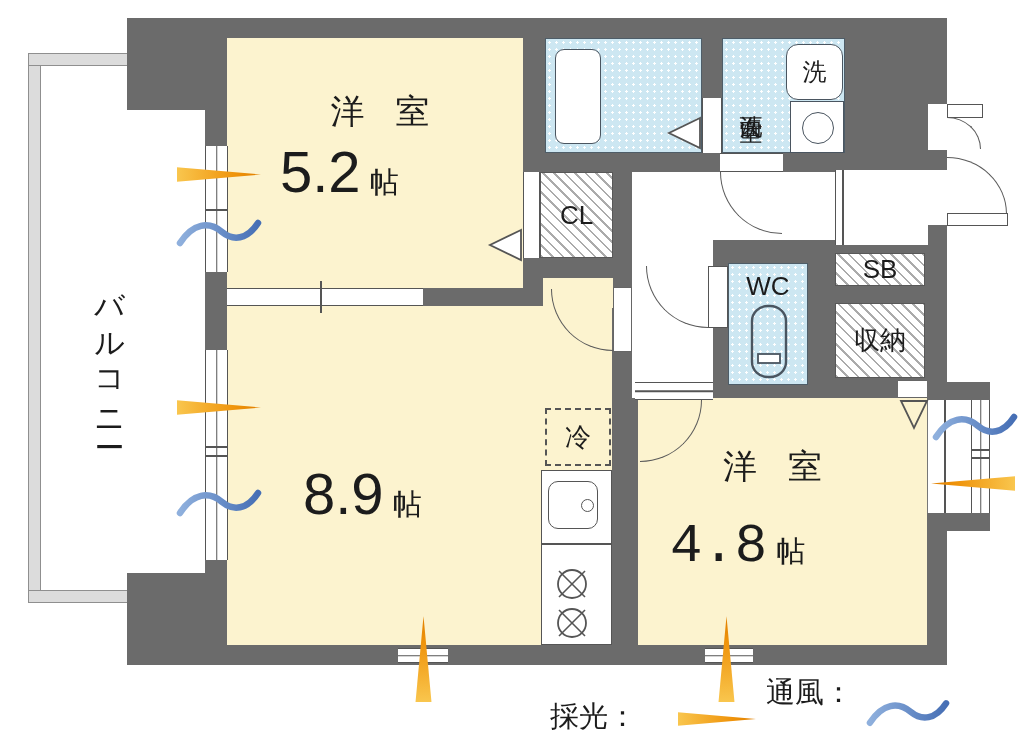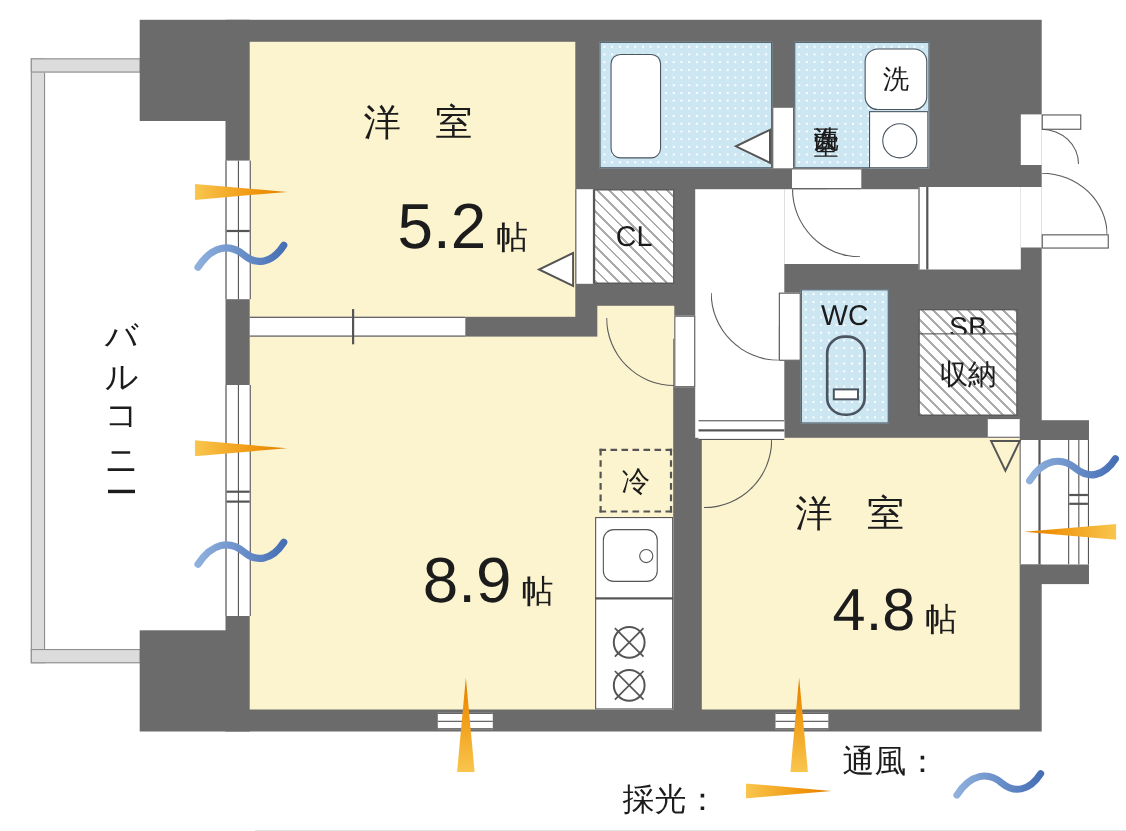--- a/index.html
+++ b/index.html
@@ -24,21 +24,21 @@
   .tick{background:#555;position:absolute;}
   .arc-bl{border-left:1.6px solid #5a5a5a;border-bottom:1.6px solid #5a5a5a;border-bottom-left-radius:100% 100%;}
   .arc-tr{border-top:1.6px solid #5a5a5a;border-right:1.6px solid #5a5a5a;border-top-right-radius:100% 100%;}
   .arc-br{border-right:1.6px solid #5a5a5a;border-bottom:1.6px solid #5a5a5a;border-bottom-right-radius:100% 100%;}
   .leaf{background:#fff;border:1.5px solid #555;}
   .arrow-r{clip-path:polygon(0 12%,100% 50%,0 88%);background:linear-gradient(90deg,#f9c64e,#ef930a 70%,#e07f00);}
   .arrow-l{clip-path:polygon(100% 12%,0 50%,100% 88%);background:linear-gradient(270deg,#f9c64e,#ef930a 70%,#e07f00);}
   .arrow-u{clip-path:polygon(12% 100%,50% 0,88% 100%);background:linear-gradient(0deg,#f9c64e,#ef930a 70%,#e07f00);}
   .lbl{display:flex;align-items:center;justify-content:center;text-align:center;}
   .room-name{font-size:34px;letter-spacing:0.32em;text-indent:0.32em;}
-  .size-row{display:flex;align-items:baseline;justify-content:flex-end;margin-top:34px;}
+  .size-row{display:flex;align-items:baseline;justify-content:flex-start;}
   .size-num{font-size:58px;}
   .size-unit{font-size:29px;margin-left:9px;}
   .small-lbl{font-size:26px;}
   .vtext{writing-mode:vertical-rl;text-orientation:upright;display:flex;align-items:center;justify-content:center;}
   .legend-txt{font-size:29px;display:flex;align-items:center;}
 </style>
 </head>
 <body>
 
 <div id="plan">
@@ -59,21 +59,21 @@
   <div class="abs cream" style="left:543px;top:278px;width:70px;height:30px;"></div>
   <div class="abs cream" style="left:638px;top:398px;width:289px;height:247px;"></div>
   <div class="abs blue" style="left:545px;top:38px;width:157px;height:115px;"></div>
   <div class="abs blue" style="left:722px;top:38px;width:123px;height:115px;"></div>
   <div class="abs blue" style="left:728px;top:263px;width:80px;height:122px;"></div>
   <div class="abs white" style="left:632px;top:172px;width:81px;height:226px;"></div>
   <div class="abs white" style="left:713px;top:172px;width:122px;height:68px;"></div>
   <div class="abs white" style="left:835px;top:170px;width:93px;height:75px;border-left:1.5px solid #555;"></div>
   <div class="abs tick" style="left:842px;top:170px;width:1.5px;height:75px;"></div>
 
-  <div class="abs hatch small-lbl" style="left:835px;top:253px;width:90px;height:33px;margin-top:28px;">
+  <div class="abs hatch small-lbl" style="left:835px;top:253px;width:90px;height:33px;">
     <span>SB</span>
     </div>
   <div class="abs hatch small-lbl" style="left:540px;top:172px;width:73px;height:86px;">
     <span>CL</span>
     </div>
   <div class="abs hatch small-lbl" style="left:835px;top:303px;width:90px;height:75px;">
     <span>収納</span>
     </div>
 
   <div class="abs slot-v" style="left:523px;top:172px;width:17px;height:86px;"></div>
@@ -164,21 +164,21 @@
     <span class="size-num">5.2</span>
     <span class="size-unit">帖</span>
     </div>
 
   <div class="abs size-row" style="left:303px;top:460px;width:200px;height:70px;">
     <span class="size-num">8.9</span>
     <span class="size-unit">帖</span>
     </div>
 
   <div class="abs lbl room-name" style="left:675px;top:445px;width:195px;height:44px;">洋 室</div>
-  <div class="abs size-row" style="left:670px;top:490px;width:200px;height:68px;">
+  <div class="abs size-row" style="left:670px;top:516px;width:200px;height:68px;font-family:Liberation Mono, monospace;">
     <span class="size-num" style="font-size:54px;">4.8</span>
     <span class="size-unit">帖</span>
     </div>
 
   <div class="abs vtext" style="left:734px;top:44px;width:36px;height:112px;font-size:23px;letter-spacing:2px;">洗面室</div>
   <div class="abs lbl" style="left:728px;top:268px;width:80px;height:36px;font-size:26px;">WC</div>
 
   <div class="abs arrow-r" style="left:177px;top:165px;width:84px;height:19px;"></div>
   <div class="abs arrow-r" style="left:177px;top:398px;width:84px;height:19px;"></div>
   <div class="abs arrow-u" style="left:413px;top:616px;width:21px;height:86px;"></div>
@@ -206,21 +206,21 @@
   <svg class="abs" style="left:932px;top:410px;" width="86" height="36" viewBox="0 0 86 36">
     <defs>
         <linearGradient id="wg3" x1="0" y1="0" x2="1" y2="0">
           <stop offset="0" stop-color="#8fb0dd"></stop>
           <stop offset="1" stop-color="#466fb5"></stop>
         </linearGradient>
       </defs>
     <path d="M4,27 C17,7 33,5 46,16 C57,25 71,24 82,7" fill="none" stroke="url(#wg3)" stroke-width="6.5" stroke-linecap="round"></path>
     </svg>
 
-  <div class="abs legend-txt" style="left:566px;top:696px;width:108px;height:42px;margin-top:10px;">採光：</div>
+  <div class="abs legend-txt" style="left:550px;top:696px;width:108px;height:42px;">採光：</div>
   <div class="abs arrow-r" style="left:678px;top:710px;width:78px;height:18px;"></div>
   <div class="abs legend-txt" style="left:766px;top:672px;width:108px;height:42px;">通風：</div>
   <svg class="abs" style="left:866px;top:694px;" width="84" height="40" viewBox="0 0 86 36">
     <defs>
         <linearGradient id="wg4" x1="0" y1="0" x2="1" y2="0">
           <stop offset="0" stop-color="#8fb0dd"></stop>
           <stop offset="1" stop-color="#466fb5"></stop>
         </linearGradient>
       </defs>
     <path d="M4,27 C17,7 33,5 46,16 C57,25 71,24 82,7" fill="none" stroke="url(#wg4)" stroke-width="6.5" stroke-linecap="round"></path>

